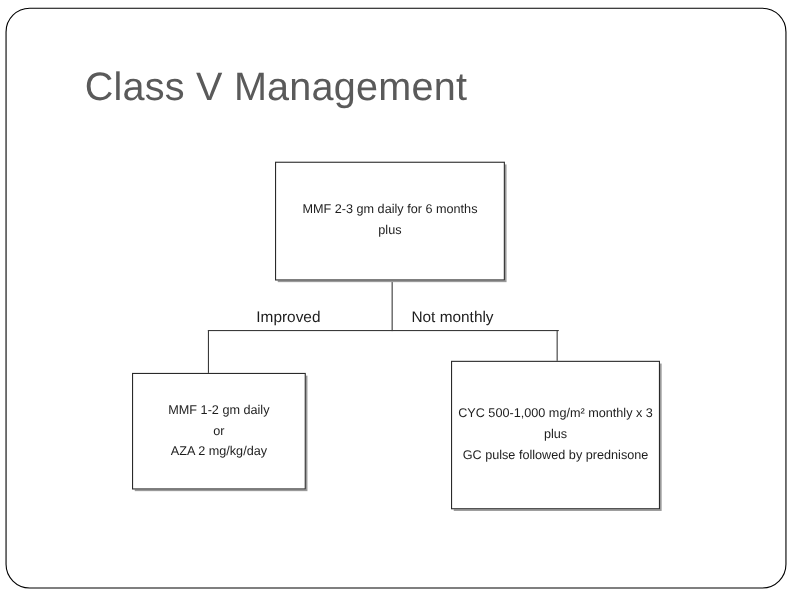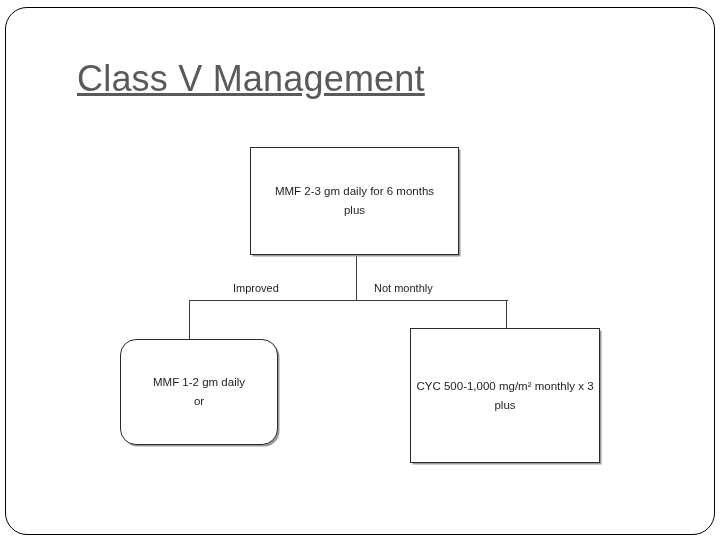--- a/index.html
+++ b/index.html
@@ -39,21 +39,20 @@
     position: absolute;
     left: 77px;
     top: 57px;
     width: 560px;
     font-size: 36px;
     line-height: 44px;
     font-weight: 400;
     color: #5a5a5a;
     letter-spacing: 0.2px;
     white-space: nowrap;
-    text-decoration: underline;
   }
 
   
   #flowchart {
     position: absolute;
     left: 0;
     top: 0;
     width: 632px;
     height: 540px;
   }
@@ -80,21 +79,20 @@
     left: 250px;
     top: 147px;
     width: 209px;
     height: 108px;
   }
   #node-improved {
     left: 120px;
     top: 339px;
     width: 158px;
     height: 106px;
-    border-radius: 16px;
   }
   #node-not-improved {
     left: 410px;
     top: 328px;
     width: 190px;
     height: 135px;
   }
 
   
   .conn {
@@ -125,21 +123,21 @@
   
   #conn-right-drop {
     left: 506px;
     top: 300px;
     height: 29px;
   }
 
   
   .branch-label {
     position: absolute;
-    font-size: 11px;
+    font-size: 14px;
     line-height: 14px;
     color: #1d1d1d;
     white-space: nowrap;
   }
   #label-improved { left: 233px; top: 281px; }
   #label-not-improved { left: 374px; top: 281px; }
 </style>
 </head>
 <body>
 
@@ -160,21 +158,23 @@
       <span class="ln">MMF 2-3 gm daily for 6 months</span>
       <span class="ln">plus</span>
     </div>
 
     <div class="branch-label" id="label-improved">Improved</div>
     <div class="branch-label" id="label-not-improved">Not monthly</div>
 
     <div class="node" id="node-improved">
       <span class="ln">MMF 1-2 gm daily</span>
       <span class="ln">or</span>
+      <span class="ln">AZA 2 mg/kg/day</span>
     </div>
 
     <div class="node" id="node-not-improved">
       <span class="ln">CYC 500-1,000 mg/m² monthly x 3</span>
       <span class="ln">plus</span>
+      <span class="ln">GC pulse followed by prednisone</span>
     </div>
 
   </div>
 </div>
 
 </body></html>

